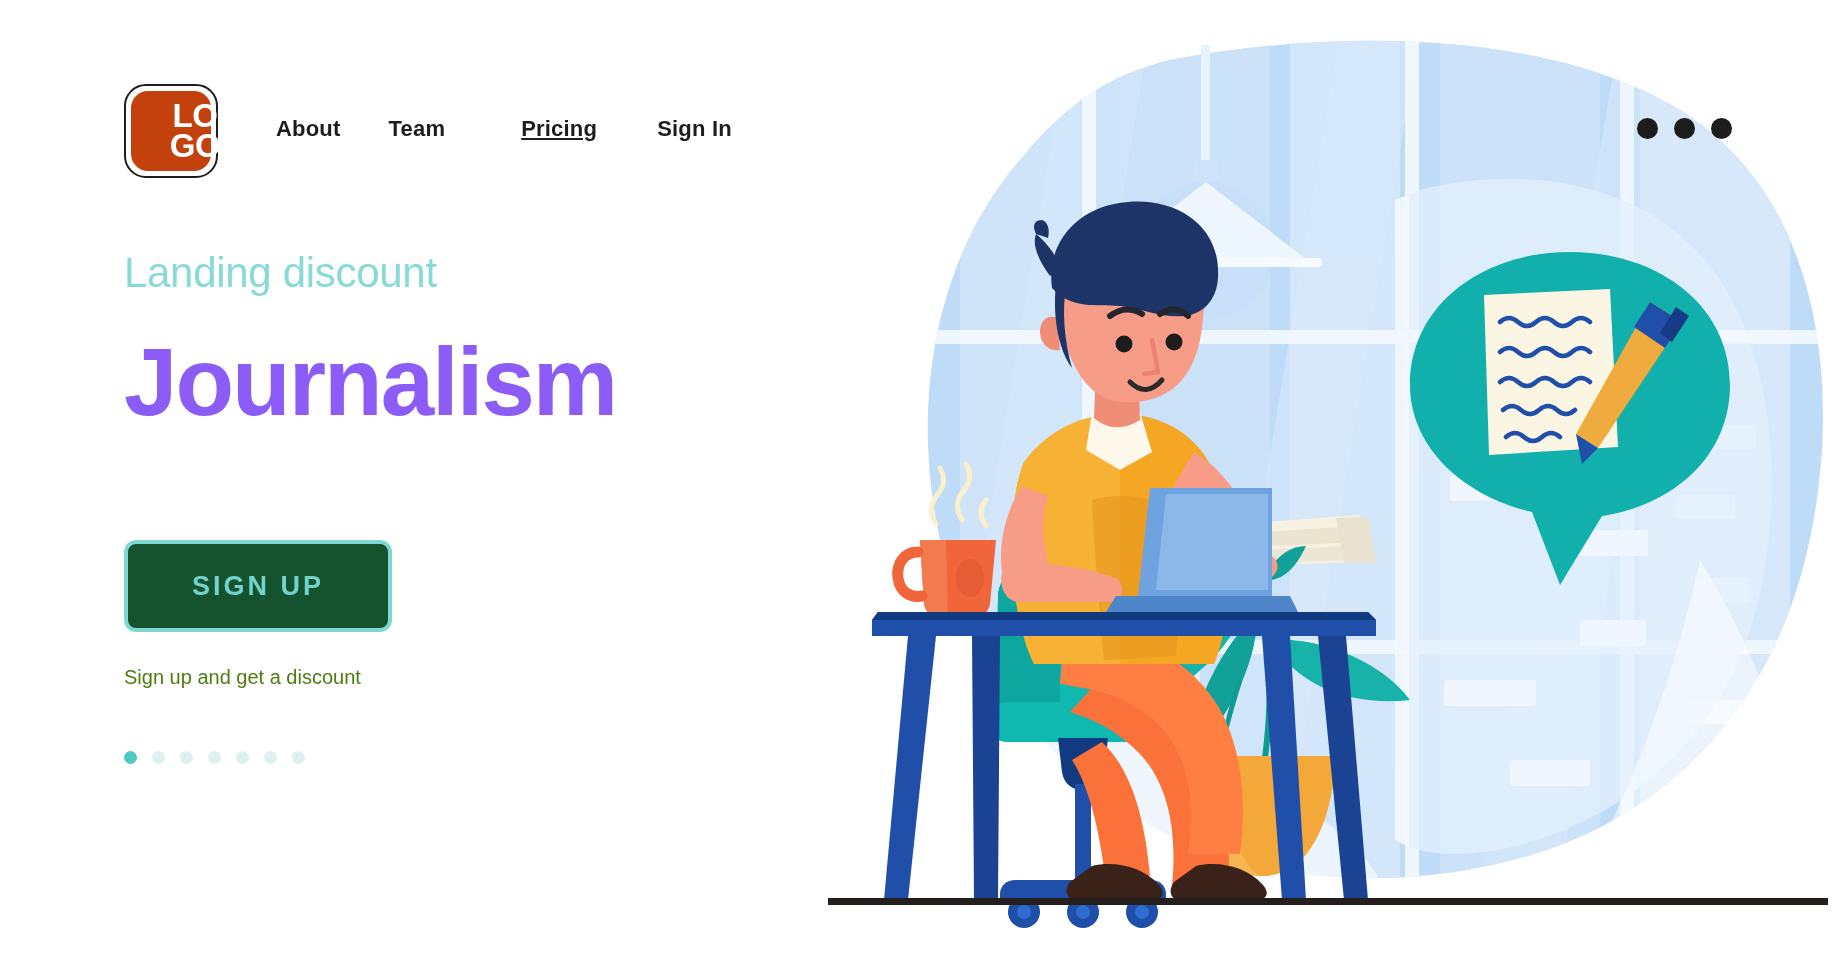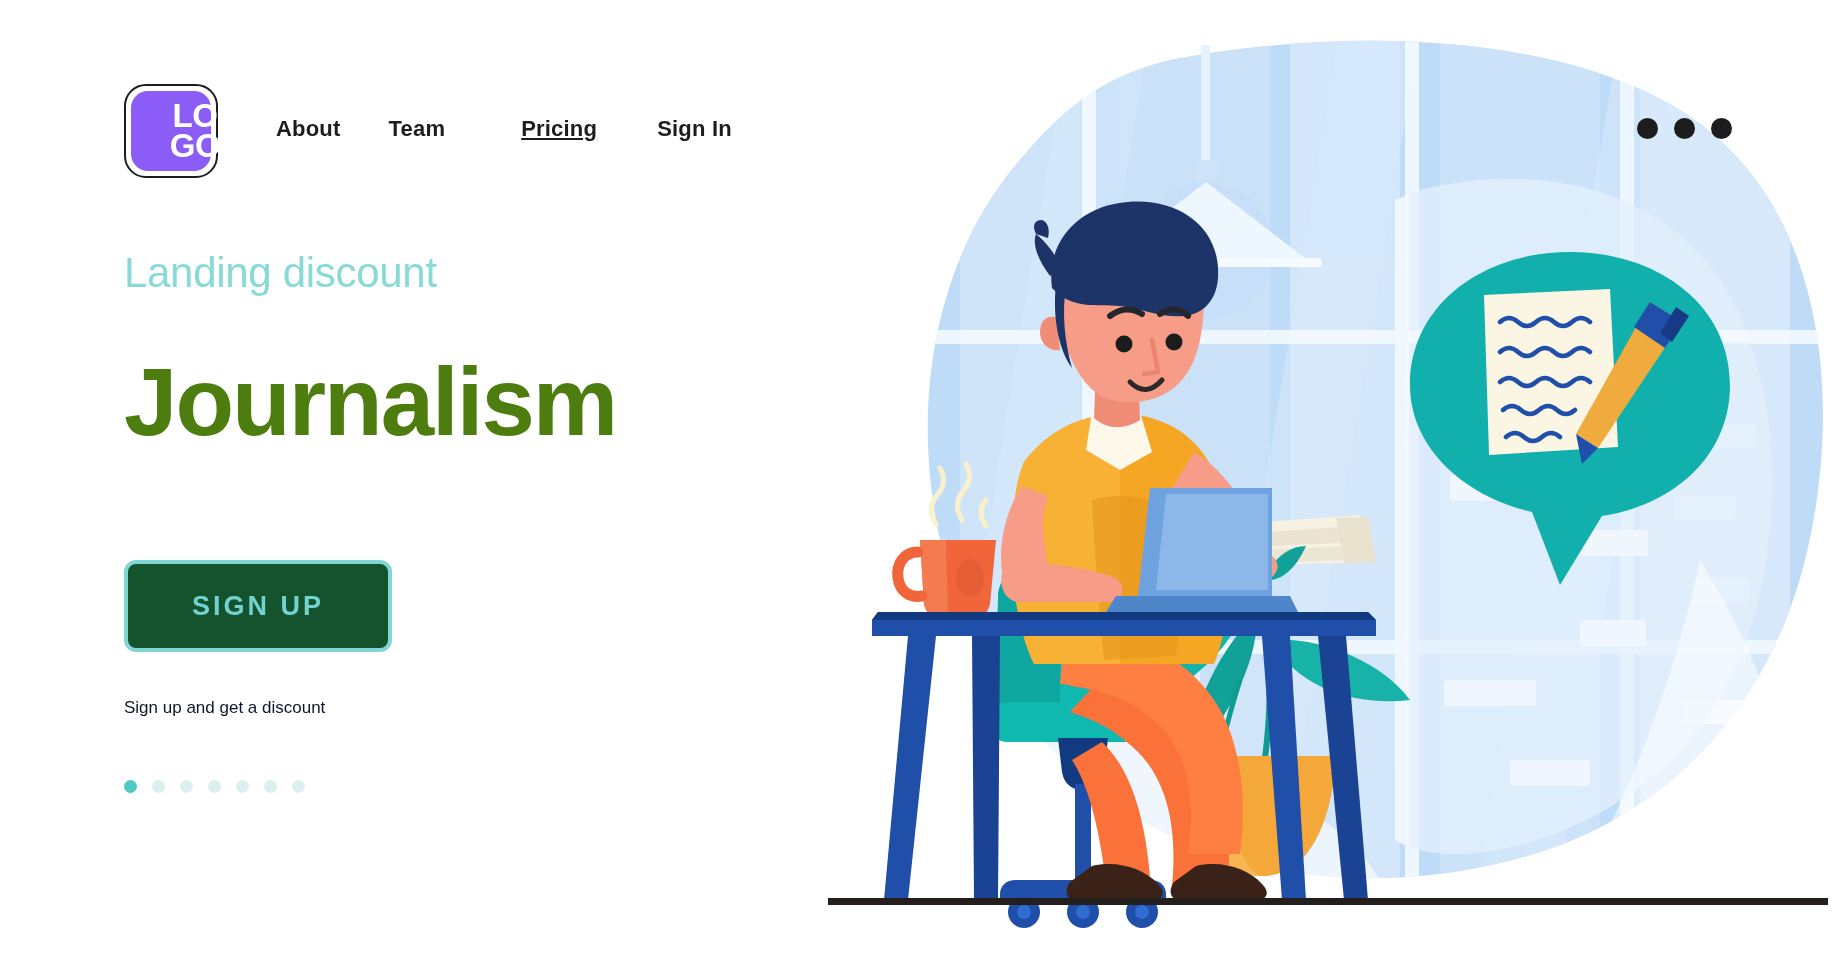--- a/index.html
+++ b/index.html
@@ -19,21 +19,21 @@
   }
   .logo {
     position: absolute; left: 124px; top: 84px;
     width: 94px; height: 94px;
     border: 2px solid #1d1d1d;
     border-radius: 22px;
     padding: 5px;
   }
   .logo-inner {
     width: 100%; height: 100%;
-    background: #8b5cf6;
+    background: #c2410c;
     border-radius: 17px;
     display: flex; flex-direction: column;
     align-items: center; justify-content: center;
     line-height: 0.92;
     padding-left: 48px;
   }
   .logo-line {
     color: #ffffff; font-weight: 700; font-size: 33px;
     letter-spacing: -0.5px; font-family: "Liberation Sans", sans-serif;
   }
@@ -56,38 +56,38 @@
   }
   .menu-dot { width: 21px; height: 21px; border-radius: 50%; background: #1d1d1d; }
 
   
   .content { position: absolute; left: 124px; top: 250px; z-index: 40; width: 700px; }
   .eyebrow {
     color: #88dad6; font-size: 42px; font-weight: 400;
     letter-spacing: -0.3px; line-height: 1.1;
   }
   .headline {
-    margin-top: 58px;
-    color: #4d7c0f; font-size: 96px; font-weight: 700;
+    margin-top: 38px;
+    color: #8b5cf6; font-size: 96px; font-weight: 700;
     letter-spacing: -2px; line-height: 1.0;
   }
   .cta {
     margin-top: 110px;
     width: 268px; height: 92px;
     border: 4px solid #7fd6d2; border-radius: 12px;
     background: #14532d;
     display: flex; align-items: center; justify-content: center;
     cursor: pointer;
   }
   .cta-label {
     color: #72d2ce; font-size: 27px; font-weight: 700; letter-spacing: 3px;
   }
   .subtext {
-    margin-top: 46px;
-    color: #0f172a; font-size: 17px; font-weight: 400;
+    margin-top: 34px;
+    color: #4d7c0f; font-size: 20px; font-weight: 400;
   }
   .dots { margin-top: 62px; display: flex; gap: 15px; align-items: center; }
   .dot { width: 13px; height: 13px; border-radius: 50%; background: #dcf0ef; cursor: pointer; }
   .dot.active { background: #4fc9c4; }
 
   
   .illu { position: absolute; left: 820px; top: 0; width: 1017px; height: 980px; z-index: 10; }
   .illu svg { display: block; width: 1017px; height: 980px; }
 </style>
 </head>

